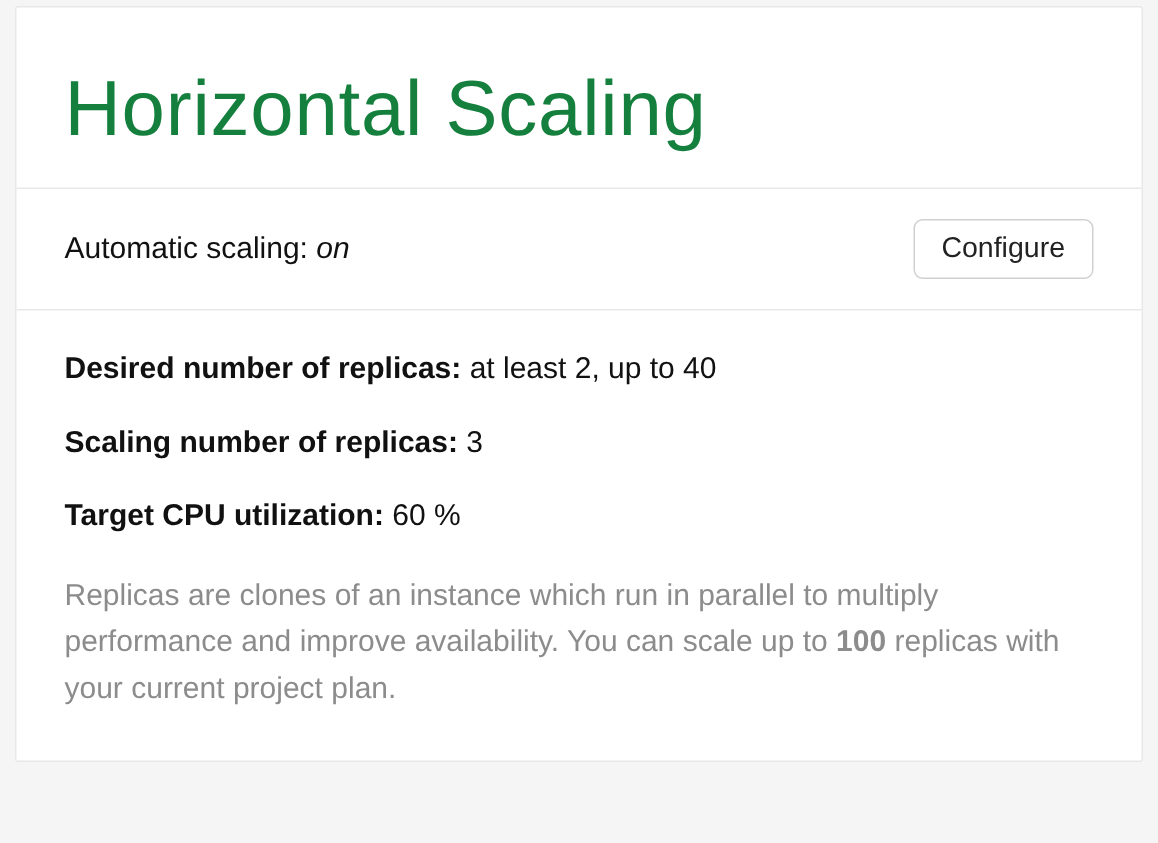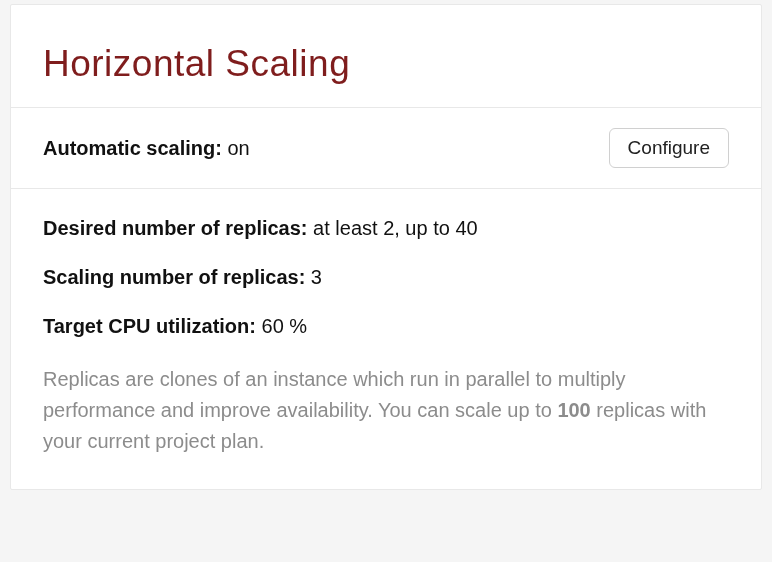--- a/index.html
+++ b/index.html
@@ -16,41 +16,42 @@
     .card {
       background: #ffffff;
       border: 1px solid #e8e8e8;
       border-radius: 2px;
     }
     .card-header {
       padding: 38px 32px 22px 32px;
       border-bottom: 1px solid #e8e8e8;
     }
     .card-title {
-      font-size: 37px;
+      font-size: 52px;
       font-weight: 200;
-      color: #7f1d1d;
+      color: #15803d;
       letter-spacing: 0.5px;
     }
     .status-row {
       display: flex;
       align-items: center;
       justify-content: space-between;
       padding: 20px 32px;
       border-bottom: 1px solid #e8e8e8;
     }
     .status-text {
       font-size: 20px;
       color: #111;
     }
     .status-label {
-      font-weight: 700;
+      font-weight: 400;
     }
     .status-value {
       font-weight: 400;
+      font-style: italic;
     }
     .configure-btn {
       font-size: 19px;
       padding: 8px 18px;
       background: #ffffff;
       border: 1px solid #d0d0d0;
       border-radius: 6px;
       color: #222;
       cursor: pointer;
       font-family: inherit;

